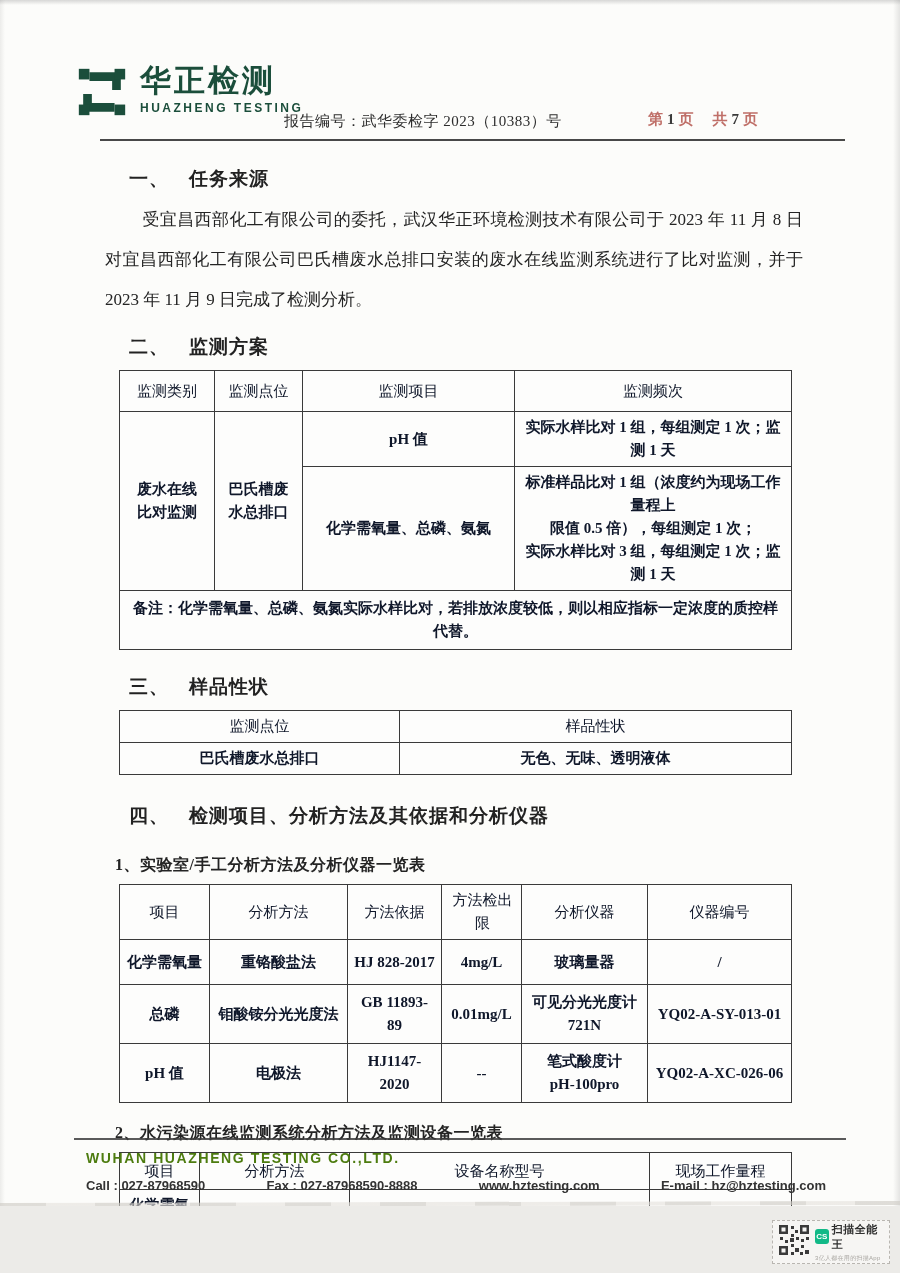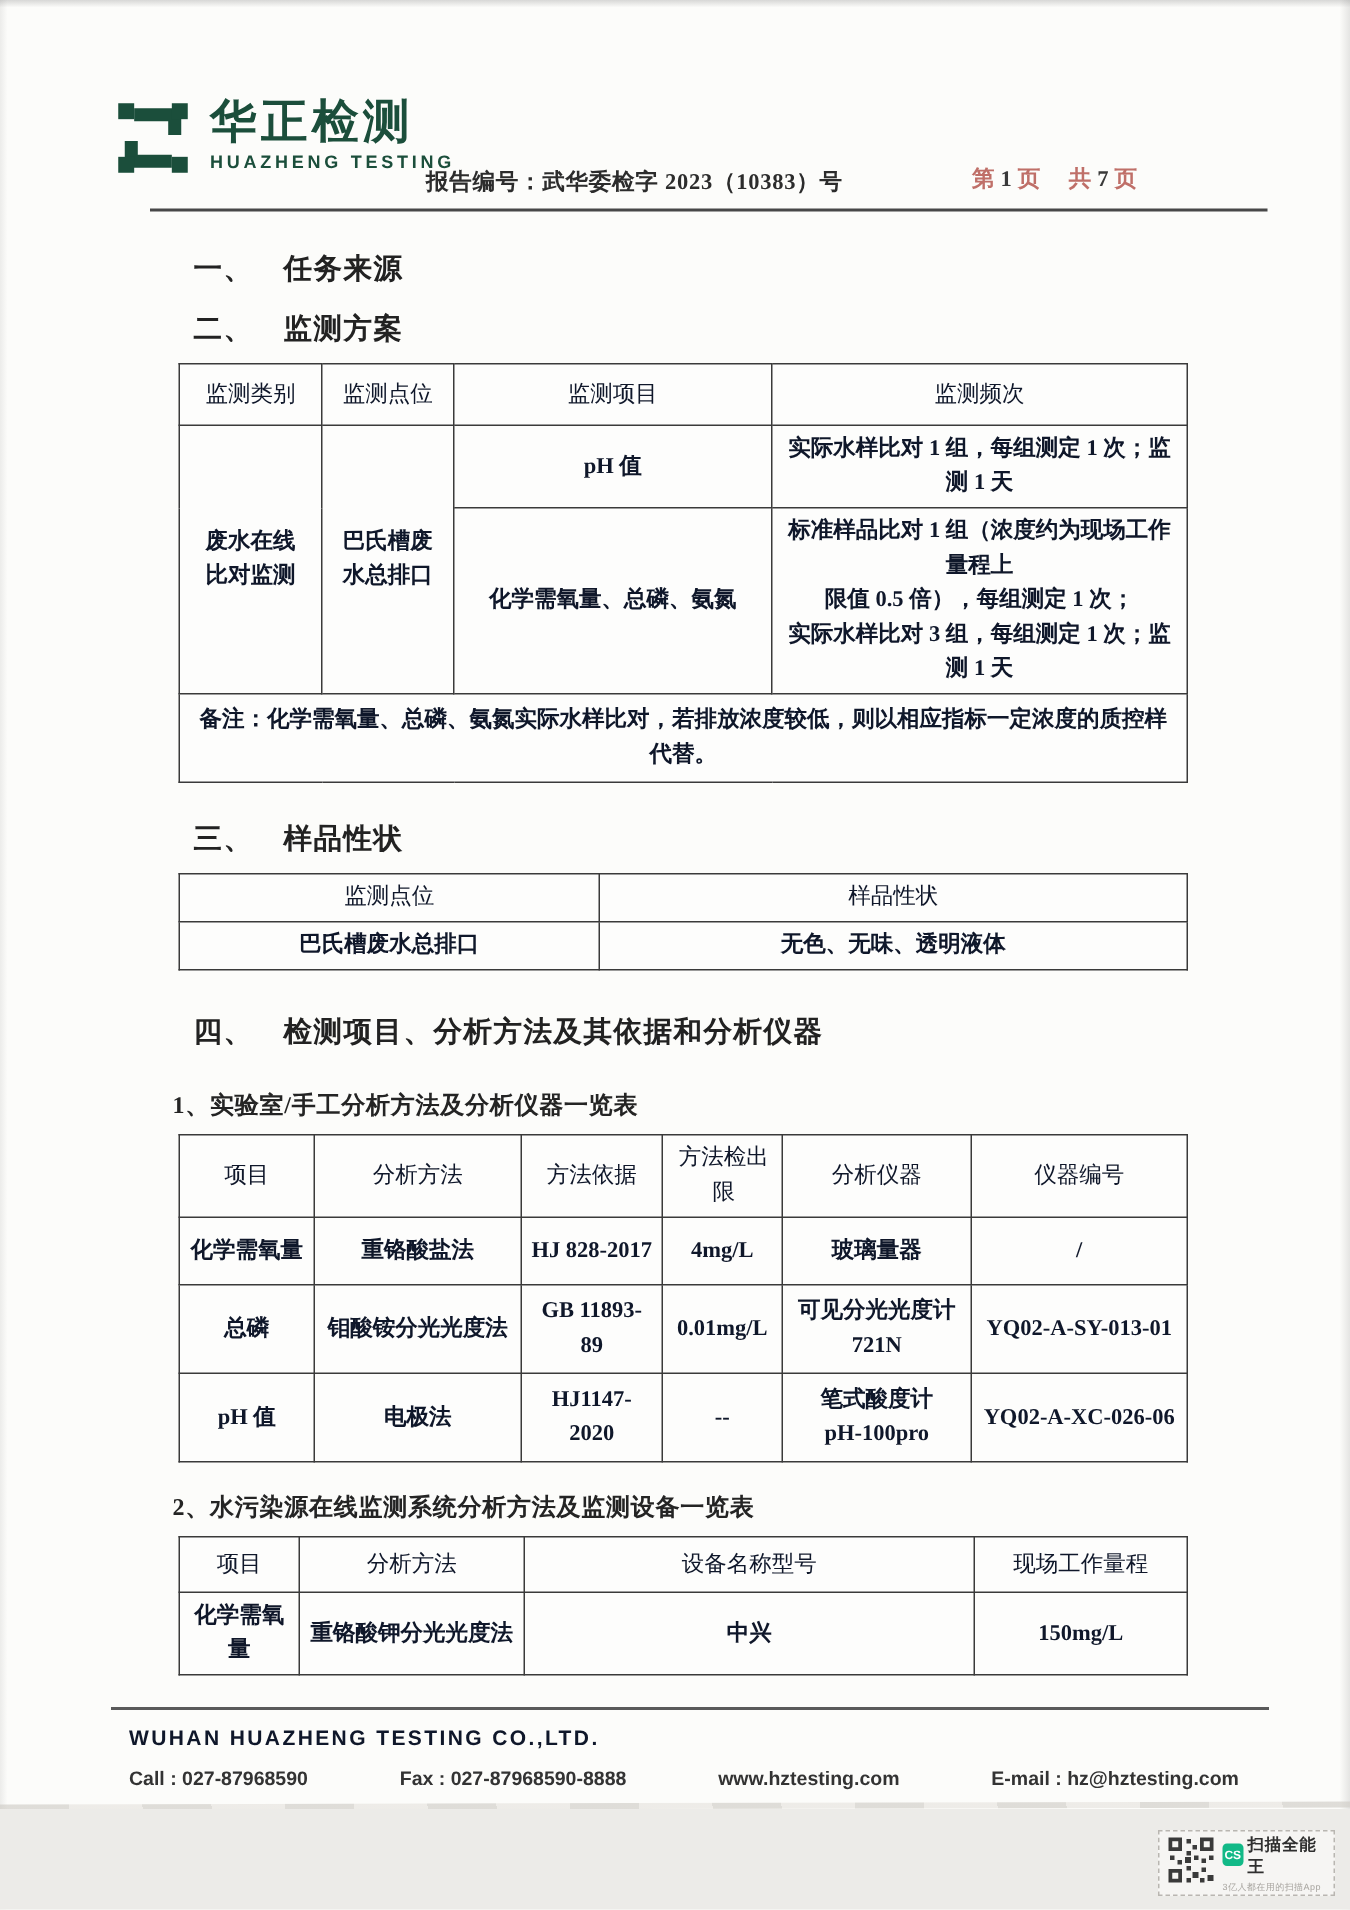--- a/index.html
+++ b/index.html
@@ -6,21 +6,21 @@
   body{width:900px;height:1273px;background:#e9e7e4;font-family:"Liberation Serif","DejaVu Serif",serif;}
   .page{position:relative;width:900px;height:1273px;background:#fcfcfa;overflow:hidden;color:#262626;}
   .edge-top{position:absolute;left:0;top:0;width:100%;height:5px;background:linear-gradient(180deg,rgba(120,120,120,.28),rgba(120,120,120,0));}
   .edge-right{position:absolute;right:0;top:0;width:7px;height:100%;background:linear-gradient(270deg,rgba(120,120,120,.18),rgba(120,120,120,0));}
   .edge-left{position:absolute;left:0;top:0;width:5px;height:100%;background:linear-gradient(90deg,rgba(120,120,120,.12),rgba(120,120,120,0));}
 
   
   .logo{position:absolute;left:74px;top:64px;display:flex;align-items:flex-start;gap:10px;}
   .logo-text .cn{font-family:"Liberation Sans","DejaVu Sans",sans-serif;font-weight:bold;font-size:31px;letter-spacing:3px;color:#1b4e3b;line-height:34px;}
   .logo-text .en{font-family:"Liberation Sans","DejaVu Sans",sans-serif;font-weight:bold;font-size:12px;letter-spacing:2.5px;color:#1b4e3b;margin-top:3px;}
-  .report-no{position:absolute;left:284px;top:112px;font-size:15px;font-weight:bold;color:#2c2c2c;letter-spacing:.5px;text-align:center;}
+  .report-no{position:absolute;left:284px;top:112px;font-size:15px;font-weight:normal;color:#2c2c2c;letter-spacing:.5px;text-align:center;}
   .page-info{position:absolute;left:648px;top:110px;font-size:15px;font-weight:bold;color:#bf6f68;letter-spacing:2px;}
   .page-info .num{color:#3a3a3a;padding:0 2px;font-family:"Liberation Serif",serif;}
   .header-rule{position:absolute;left:100px;width:745px;top:139px;height:2px;background:#343434;opacity:.9;}
 
   
   .content{position:absolute;left:105px;top:150px;width:700px;}
   .sec-title{font-family:"Liberation Sans","DejaVu Sans",sans-serif;font-weight:bold;font-size:19px;color:#222;margin:16px 0 0 24px;letter-spacing:1px;}
   .para{font-size:17px;line-height:40px;text-align:justify;text-indent:2.2em;margin:8px 0 0 0;color:#242424;font-weight:500;width:698px;}
 
   table.tbl{border-collapse:collapse;table-layout:fixed;margin-left:14px;background:#fdfdfc;}
@@ -28,21 +28,21 @@
   .tbl th{font-weight:500;}
   .tbl td{font-weight:600;}
   .preline{white-space:pre-line;}
   .note-cell{text-align:left;padding:6px 10px !important;}
   .t1 th{height:32px;}
   .t3 th{height:44px;}
   .sub-title{font-size:16px;font-weight:600;color:#242424;margin:26px 0 8px 10px;letter-spacing:.5px;}
 
   
   .footer-rule{position:absolute;left:74px;width:772px;top:1138px;height:2px;background:#3d3d3d;opacity:.85;}
-  .footer-company{position:absolute;left:86px;top:1150px;font-family:"Liberation Sans","DejaVu Sans",sans-serif;font-weight:bold;font-size:14px;letter-spacing:1.6px;color:#0f172a;}
+  .footer-company{position:absolute;left:86px;top:1150px;font-family:"Liberation Sans","DejaVu Sans",sans-serif;font-weight:bold;font-size:14px;letter-spacing:1.6px;color:#4d7c0f;}
   .footer-contacts{position:absolute;left:86px;top:1178px;width:740px;display:flex;justify-content:space-between;font-family:"Liberation Sans","DejaVu Sans",sans-serif;font-size:13px;font-weight:600;color:#333;}
   .tear-line{position:absolute;left:0;top:1202px;width:100%;height:4px;opacity:.65;transform:rotate(-0.12deg);background:repeating-linear-gradient(90deg,#cfccc6 0 46px,#e6e3de 46px 95px);}
   .below-tear{position:absolute;left:0;top:1206px;width:100%;height:67px;background:#ecebe8;}
 
   
   .cs-badge{position:absolute;left:772px;top:1220px;width:118px;height:44px;border:1px dashed #b9b6b1;background:#f6f5f3;display:flex;align-items:center;gap:5px;padding:3px 5px;box-sizing:border-box;}
   .cs-right{display:flex;flex-direction:column;justify-content:center;}
   .cs-name-row{display:flex;align-items:center;gap:3px;}
   .cs-icon{width:15px;height:15px;border-radius:3px;background:#12b987;color:#fff;font-family:"Liberation Sans",sans-serif;font-weight:bold;font-size:8px;display:flex;align-items:center;justify-content:center;}
   .cs-name{font-family:"Liberation Sans","DejaVu Sans",sans-serif;font-weight:bold;font-size:11px;color:#2f2f2f;letter-spacing:.5px;}
@@ -81,20 +81,21 @@
 
   <div class="page-info">
     <span>第</span><span class="num">1</span><span>页　共</span><span class="num">7</span><span>页</span>
   </div>
 
   <div class="header-rule"></div>
 
   <div class="content">
 
     <div class="sec-title">一、　任务来源</div>
+    <p class="para">受宜昌西部化工有限公司的委托，武汉华正环境检测技术有限公司于 2023 年 11 月 8 日对宜昌西部化工有限公司巴氏槽废水总排口安装的废水在线监测系统进行了比对监测，并于 2023 年 11 月 9 日完成了检测分析。</p>
 
     <div class="sec-title" style="margin-top:14px;">二、　监测方案</div>
     <table class="tbl t1" style="width:672px;margin-top:10px;">
       <colgroup>
           <col style="width:95px;">
           <col style="width:88px;">
           <col style="width:212px;">
           <col style="width:277px;">
         </colgroup>
       <thead>

